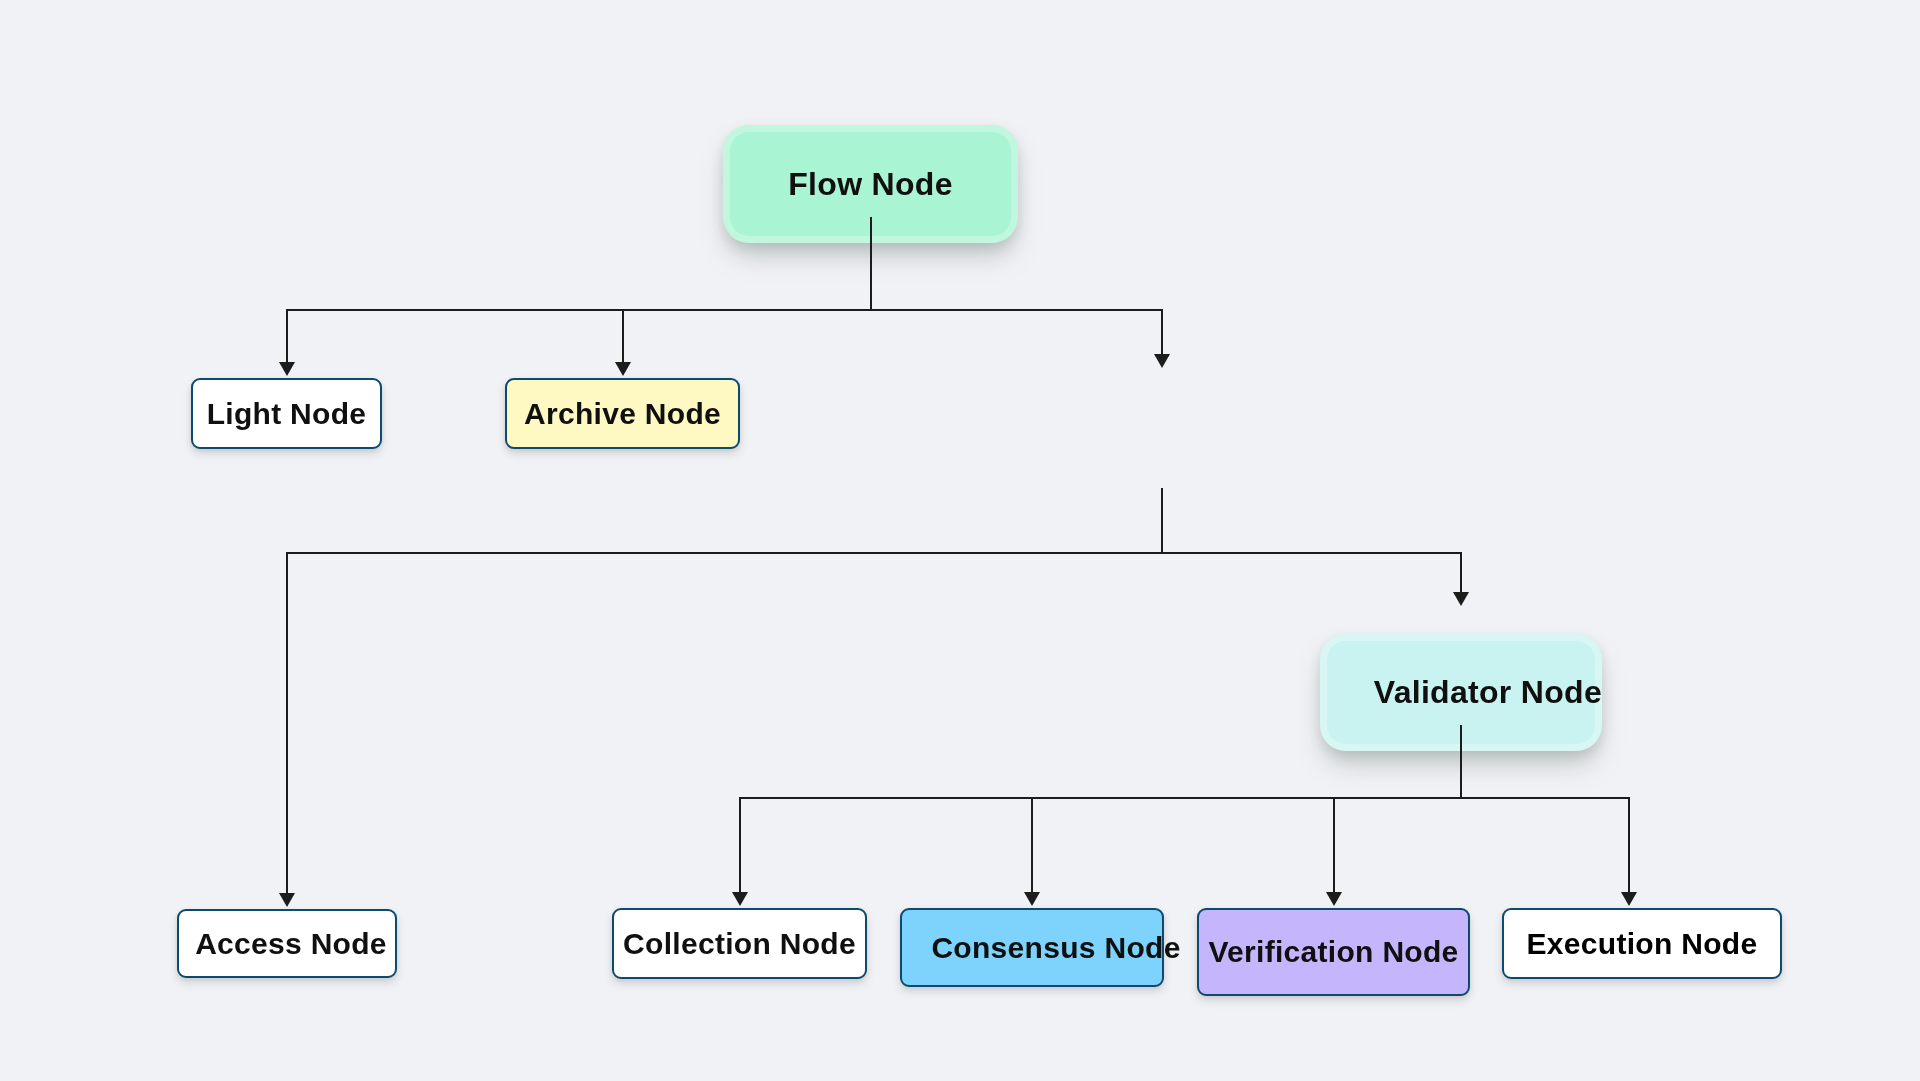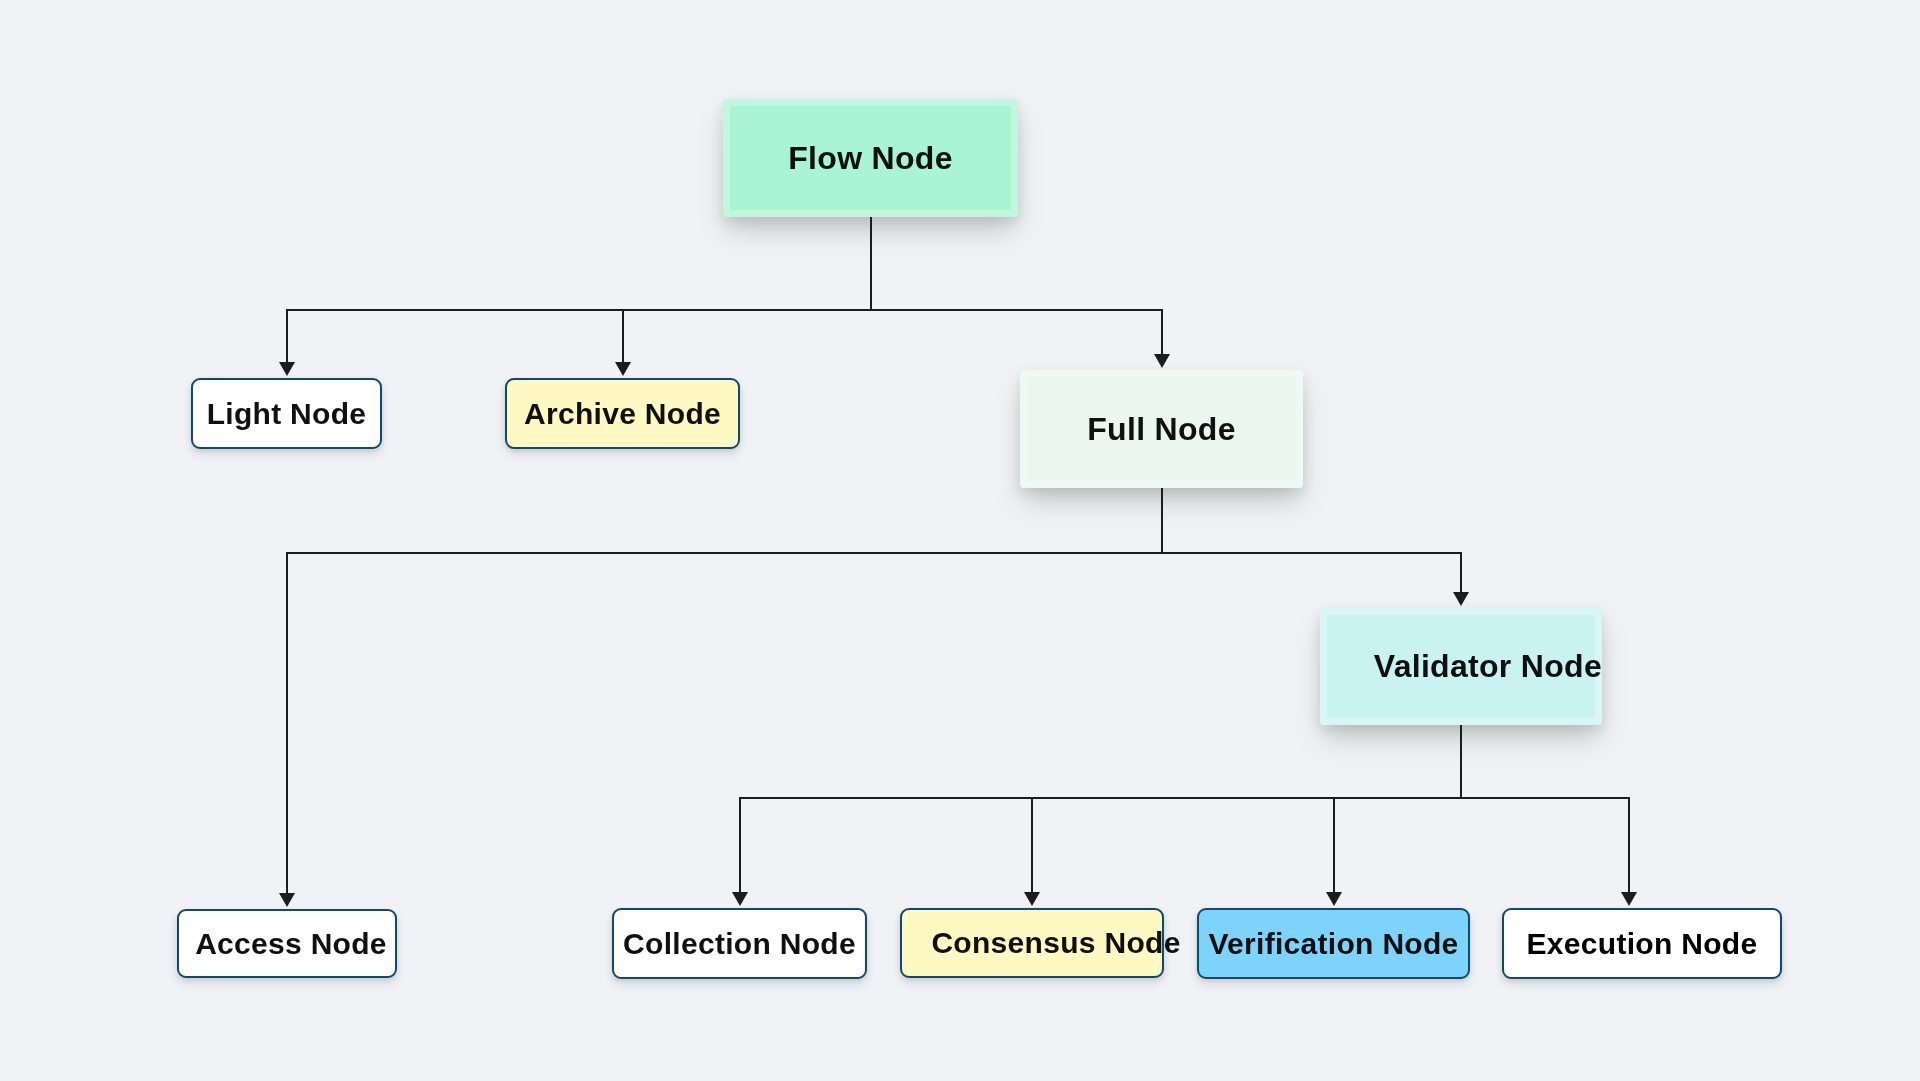--- a/index.html
+++ b/index.html
@@ -18,25 +18,26 @@
   }
   .node.plain {
     background: #ffffff;
     border: 2px solid #0c4a6e;
     border-radius: 9px;
     font-size: 30px;
     box-shadow: 0 5px 10px rgba(30,40,35,0.13), 0 2px 4px rgba(30,40,35,0.08);
   }
   .node.accent {
     border: none;
-    border-radius: 4px;
+    border-radius: 26px;
     font-size: 32px;
     box-shadow: inset 0 0 0 7px rgba(255,255,255,0.28),
                 0 16px 26px -4px rgba(110,125,118,0.38),
                 0 5px 12px rgba(110,125,118,0.18);
+    margin-top: 26px;
   }
   .v-line, .h-line { position: absolute; }
   .v-line { width: 2px; }
   .h-line { height: 2px; }
   .arrow {
     position: absolute; width: 0; height: 0;
     border-left: 8px solid transparent;
     border-right: 8px solid transparent;
     border-top: 14px solid #1c1c1c;
   }
@@ -47,36 +48,33 @@
 <div class="canvas">
     <div class="node accent" style="left: 723px; top: 99px; width: 295px; height: 118px; background: rgb(169, 244, 211); color: rgb(16, 16, 16);">
       <span>Flow Node</span>
     </div>
     <div class="node plain" style="left: 191px; top: 378px; width: 191px; height: 71px; background: rgb(255, 255, 255); color: rgb(16, 16, 16);">
       <span>Light Node</span>
     </div>
     <div class="node plain" style="left: 505px; top: 378px; width: 235px; height: 71px; background: #fef9c3; color: rgb(16, 16, 16);">
       <span>Archive Node</span>
     </div>
-    <div class="node accent" style="left: 1020px; top: 370px; width: 283px; height: 118px; background: rgb(233, 247, 239); color: rgb(16, 16, 16);">
-      <span>Full Node</span>
-    </div>
     <div class="node accent" style="left: 1320px; top: 608px; width: 282px; height: 117px; background: rgb(201, 243, 240); color: rgb(16, 16, 16); justify-content: flex-end;">
       <span>Validator Node</span>
     </div>
     <div class="node plain" style="left: 177px; top: 909px; width: 220px; height: 69px; background: rgb(255, 255, 255); color: rgb(16, 16, 16); padding-left: 8px;">
       <span>Access Node</span>
     </div>
     <div class="node plain" style="left: 612px; top: 908px; width: 255px; height: 71px; background: rgb(255, 255, 255); color: rgb(16, 16, 16); align-items: center;">
       <span>Collection Node</span>
     </div>
-    <div class="node plain" style="left: 900px; top: 908px; width: 264px; height: 70px; background: #fef9c3; color: rgb(16, 16, 16); padding-left: 48px;">
+    <div class="node plain" style="left: 900px; top: 908px; width: 264px; height: 79px; background: #7dd3fc; color: rgb(16, 16, 16); padding-left: 48px;">
       <span>Consensus Node</span>
     </div>
-    <div class="node plain" style="left: 1197px; top: 908px; width: 273px; height: 71px; background: #7dd3fc; color: rgb(16, 16, 16);">
+    <div class="node plain" style="left: 1197px; top: 908px; width: 273px; height: 88px; background: #c4b5fd; color: rgb(16, 16, 16);">
       <span>Verification Node</span>
     </div>
     <div class="node plain" style="left: 1502px; top: 908px; width: 280px; height: 71px; background: rgb(255, 255, 255); color: #000000;">
       <span>Execution Node</span>
     </div>
     <div class="v-line" style="left: 869.5px; top: 217px; height: 94px; background: rgb(28, 28, 28);"></div>
     <div class="h-line" style="left: 285.5px; top: 309px; width: 877px; background: rgb(28, 28, 28);"></div>
     <div class="v-line" style="left: 285.5px; top: 310px; height: 52px; background: rgb(28, 28, 28);"></div>
     <div class="arrow" style="left: 278.5px; top: 362px; border-top-color: rgb(28, 28, 28);"></div>
     <div class="v-line" style="left: 621.5px; top: 310px; height: 52px; background: rgb(28, 28, 28);"></div>

